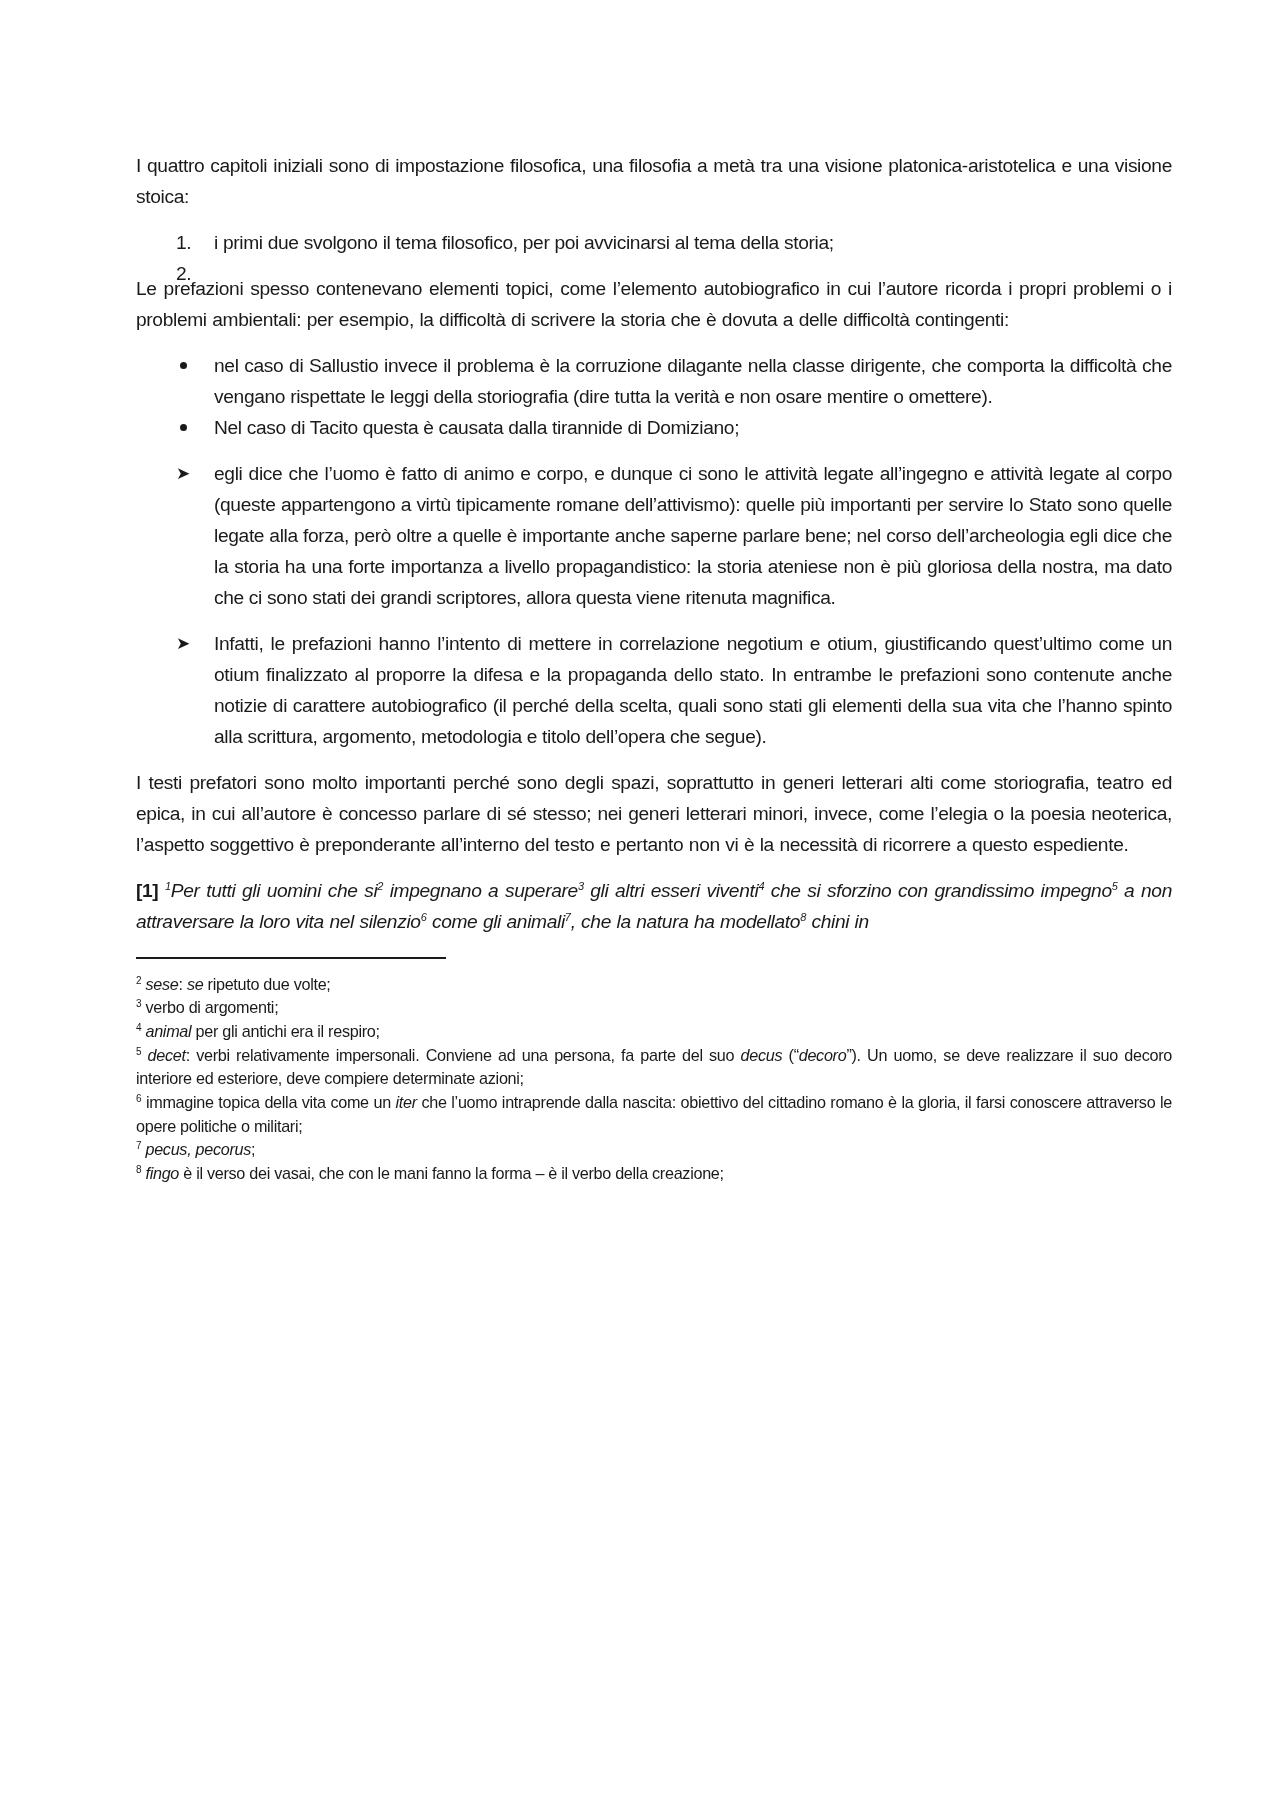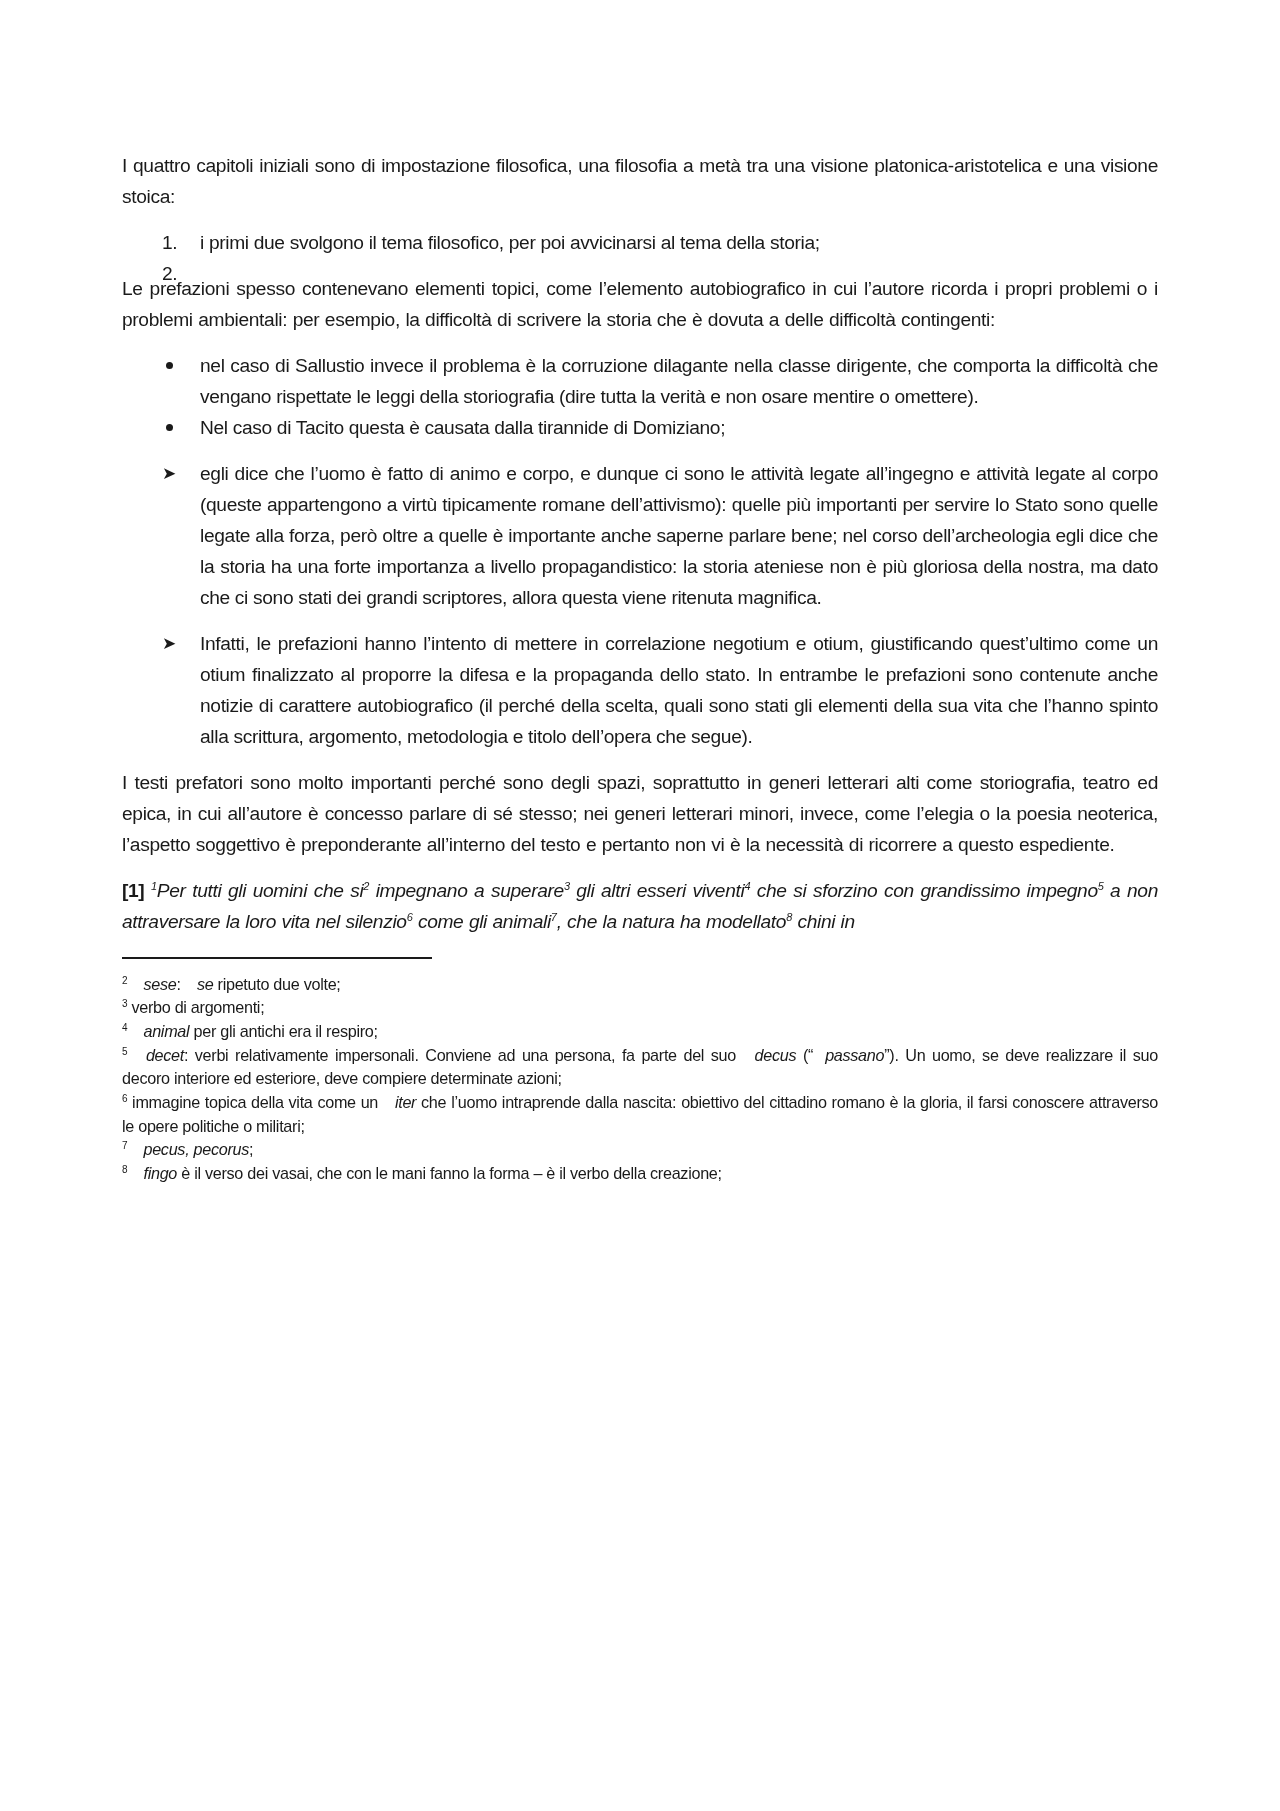--- a/index.html
+++ b/index.html
@@ -1,37 +1,37 @@
 <!DOCTYPE html>
 <html><head>
 <meta charset="utf-8">
 <style>
   html, body { margin: 0; padding: 0; background: #ffffff; }
   body { width: 1280px; height: 1811px; position: relative; overflow: hidden; }
   .page {
-    position: absolute; left: 122px; top: 150px; width: 1036px;
+    position: absolute; left: 136px; top: 150px; width: 1036px;
     font-family: "Liberation Sans", sans-serif;
     color: #1a1a1a;
     font-size: 19.2px;
     line-height: 31px;
   }
   .para { margin: 0 0 15px 0; text-align: justify; letter-spacing: -0.35px; word-spacing: 0.5px; }
   .list { margin: 0 0 15px 0; padding: 0; list-style: none; }
   .list li { position: relative; padding-left: 78px; margin-left: 0; text-align: justify; letter-spacing: -0.35px; }
   .list .marker { position: absolute; left: 40px; top: 0; width: 30px; }
   .bullet-dot { display: inline-block; width: 7px; height: 7px; border-radius: 50%; background: #1a1a1a; position: absolute; left: 44px; top: 12px; }
   .arrow { position: absolute; left: 40px; top: 0; font-size: 17px; }
   .u { text-decoration: underline; }
   .quote { font-style: italic; }
   sup { font-size: 11px; line-height: 0; vertical-align: super; }
   .b { font-weight: bold; font-style: normal; }
   .rule { width: 310px; height: 1.5px; background: #1a1a1a; margin: 20px 0 14px 0; }
   .fn { font-size: 16.2px; line-height: 23.7px; margin: 0; text-align: justify; letter-spacing: -0.3px; }
   .fn sup { font-size: 10px; }
-  .i { font-style: italic; margin-left: 12px; }
+  .i { font-style: italic; }
 </style>
 </head>
 <body>
 
 <div class="page">
 
   <p class="para">I quattro capitoli iniziali sono di impostazione filosofica, una filosofia a metà tra una visione platonica-aristotelica e una visione stoica:</p>
 
   <ol class="list">
     <li>
@@ -75,18 +75,18 @@
   <p class="para">I testi prefatori sono molto importanti perché sono degli spazi, soprattutto in generi letterari alti come storiografia, teatro ed epica, in cui all’autore è concesso parlare di sé stesso; nei generi letterari minori, invece, come l’elegia o la poesia neoterica, l’aspetto soggettivo è preponderante all’interno del testo e pertanto non vi è la necessità di ricorrere a questo espediente.</p>
 
   <p class="para quote" style="margin-bottom:0;"><span class="b">[1]</span> <sup>1</sup><span>Per tutti gli uomini che si</span><sup>2</sup><span> impegnano a superare</span><sup>3</sup><span> gli altri esseri viventi</span><sup>4</sup><span> che si sforzino con grandissimo impegno</span><sup>5</sup><span> a non attraversare la loro vita nel silenzio</span><sup>6</sup><span> come gli animali</span><sup>7</sup><span>, che la natura ha modellato</span><sup>8</sup><span> chini in</span></p>
 
   <div class="rule"></div>
 
   <div id="footnotes">
       <p class="fn"><sup>2</sup><span class="i"> sese</span><span>: </span><span class="i">se</span><span> ripetuto due volte;</span></p>
       <p class="fn"><sup>3</sup><span> verbo di argomenti;</span></p>
       <p class="fn"><sup>4</sup><span class="i"> animal</span><span> per gli antichi era il respiro;</span></p>
-      <p class="fn"><sup>5</sup><span class="i"> decet</span><span>: verbi relativamente impersonali. Conviene ad una persona, fa parte del suo </span><span class="i">decus</span><span> (“</span><span class="i">passano</span><span>”). Un uomo, se deve realizzare il suo decoro interiore ed esteriore, deve compiere determinate azioni;</span></p>
+      <p class="fn"><sup>5</sup><span class="i"> decet</span><span>: verbi relativamente impersonali. Conviene ad una persona, fa parte del suo </span><span class="i">decus</span><span> (“</span><span class="i">decoro</span><span>”). Un uomo, se deve realizzare il suo decoro interiore ed esteriore, deve compiere determinate azioni;</span></p>
       <p class="fn"><sup>6</sup><span> immagine topica della vita come un </span><span class="i">iter</span><span> che l’uomo intraprende dalla nascita: obiettivo del cittadino romano è la gloria, il farsi conoscere attraverso le opere politiche o militari;</span></p>
       <p class="fn"><sup>7</sup><span class="i"> pecus, pecorus</span><span>;</span></p>
       <p class="fn"><sup>8</sup><span class="i"> fingo</span><span> è il verso dei vasai, che con le mani fanno la forma – è il verbo della creazione;</span></p>
     </div>
 </div>
 
 </body></html>

